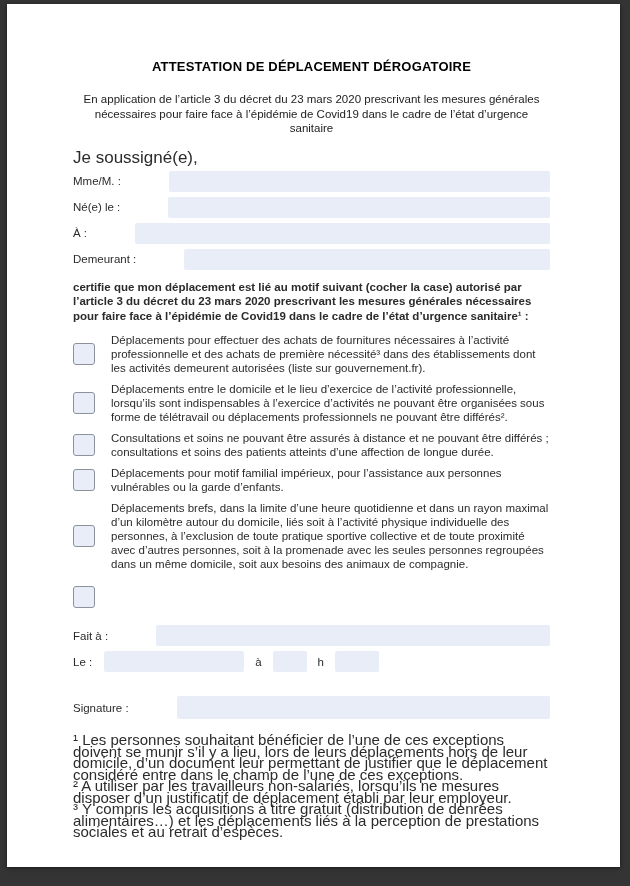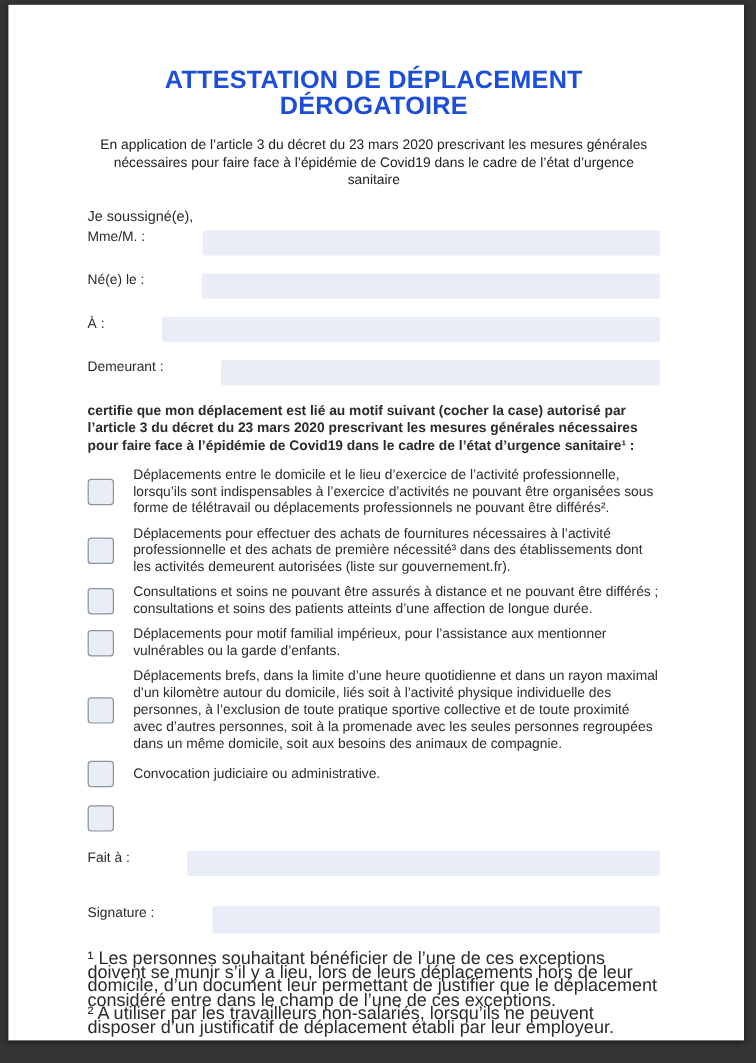--- a/index.html
+++ b/index.html
@@ -17,46 +17,46 @@
     width: 613px; height: 863px;
     background: #ffffff;
     box-shadow: 0 1px 4px rgba(0,0,0,0.55);
     box-sizing: border-box;
   }
   .content {
     padding: 52px 70px 0 66px;
   }
   h1.title {
     margin: 0;
-    font-size: 21px;
+    font-size: 13px;
     line-height: 22px;
     font-weight: bold;
     text-align: center;
     letter-spacing: 0.2px;
-    color: #1d4ed8;
+    color: #000000;
   }
   .subtitle {
     margin: 14px auto 0;
     max-width: 462px;
     font-size: 11.5px;
     line-height: 14.5px;
     text-align: center;
     color: #222;
   }
   .intro {
     margin: 15px 0 0;
-    font-size: 12px;
+    font-size: 17px;
     line-height: 14px;
   }
   .identity { margin-top: 5px; }
   .field-row {
     display: flex;
-    align-items: flex-start;
+    align-items: center;
     height: 23px;
-    margin-bottom: 13px;
+    margin-bottom: 3px;
     font-size: 11.5px;
     gap: 39px;
   }
   .flabel { white-space: nowrap; margin-right: 9px; }
   .field-box {
     flex: 1 1 auto;
     height: 21px;
     background: #e9edf8;
     border-radius: 2px;
   }
@@ -143,58 +143,63 @@
         <span class="flabel">Demeurant :</span>
         <span class="field-box"></span>
       </div>
     </div>
 
     <p class="certify">certifie que mon déplacement est lié au motif suivant (cocher la case) autorisé par l’article 3 du décret du 23 mars 2020 prescrivant les mesures générales nécessaires pour faire face à l’épidémie de Covid19 dans le cadre de l’état d’urgence sanitaire¹ :</p>
 
     <div class="reasons">
       <div class="reason">
         <span class="checkbox"></span>
+        <span class="reason-text">Déplacements pour effectuer des achats de fournitures nécessaires à l’activité professionnelle et des achats de première nécessité³ dans des établissements dont les activités demeurent autorisées (liste sur gouvernement.fr).</span>
+      </div>
+      <div class="reason">
+        <span class="checkbox"></span>
         <span class="reason-text">Déplacements entre le domicile et le lieu d’exercice de l’activité professionnelle, lorsqu’ils sont indispensables à l’exercice d’activités ne pouvant être organisées sous forme de télétravail ou déplacements professionnels ne pouvant être différés².</span>
       </div>
       <div class="reason">
         <span class="checkbox"></span>
-        <span class="reason-text">Déplacements pour effectuer des achats de fournitures nécessaires à l’activité professionnelle et des achats de première nécessité³ dans des établissements dont les activités demeurent autorisées (liste sur gouvernement.fr).</span>
-      </div>
-      <div class="reason">
-        <span class="checkbox"></span>
         <span class="reason-text">Consultations et soins ne pouvant être assurés à distance et ne pouvant être différés ; consultations et soins des patients atteints d’une affection de longue durée.</span>
       </div>
       <div class="reason">
         <span class="checkbox"></span>
-        <span class="reason-text">Déplacements pour motif familial impérieux, pour l’assistance aux mentionner vulnérables ou la garde d’enfants.</span>
+        <span class="reason-text">Déplacements pour motif familial impérieux, pour l’assistance aux personnes vulnérables ou la garde d’enfants.</span>
       </div>
       <div class="reason">
         <span class="checkbox"></span>
         <span class="reason-text">Déplacements brefs, dans la limite d’une heure quotidienne et dans un rayon maximal d’un kilomètre autour du domicile, liés soit à l’activité physique individuelle des personnes, à l’exclusion de toute pratique sportive collective et de toute proximité avec d’autres personnes, soit à la promenade avec les seules personnes regroupées dans un même domicile, soit aux besoins des animaux de compagnie.</span>
-      </div>
-      <div class="reason">
-        <span class="checkbox"></span>
-        <span class="reason-text">Convocation judiciaire ou administrative.</span>
       </div>
       <div class="reason last">
         <span class="checkbox"></span>
       </div>
     </div>
 
     <div class="field-row fait-row">
       <span class="flabel">Fait à :</span>
       <span class="field-box"></span>
     </div>
 
+    <div class="date-row">
+      <span class="flabel">Le :</span>
+      <span class="box-date"></span>
+      <span class="flabel mid">à</span>
+      <span class="box-hour"></span>
+      <span class="flabel mid">h</span>
+      <span class="box-minute"></span>
+    </div>
 
 
     <div class="field-row signature-row">
       <span class="flabel">Signature :</span>
       <span class="field-box"></span>
     </div>
 
     <div class="footnotes">
       <p>¹ Les personnes souhaitant bénéficier de l’une de ces exceptions doivent se munir s’il y a lieu, lors de leurs déplacements hors de leur domicile, d’un document leur permettant de justifier que le déplacement considéré entre dans le champ de l’une de ces exceptions.</p>
-      <p>² A utiliser par les travailleurs non-salariés, lorsqu’ils ne peuvent disposer d’un justificatif de déplacement établi par leur employeur.</p>
+      <p>² A utiliser par les travailleurs non-salariés, lorsqu’ils ne mesures disposer d’un justificatif de déplacement établi par leur employeur.</p>
+      <p>³ Y compris les acquisitions à titre gratuit (distribution de denrées alimentaires…) et les déplacements liés à la perception de prestations sociales et au retrait d’espèces.</p>
     </div>
 
   </div>
 </div>
 
 </body></html>

